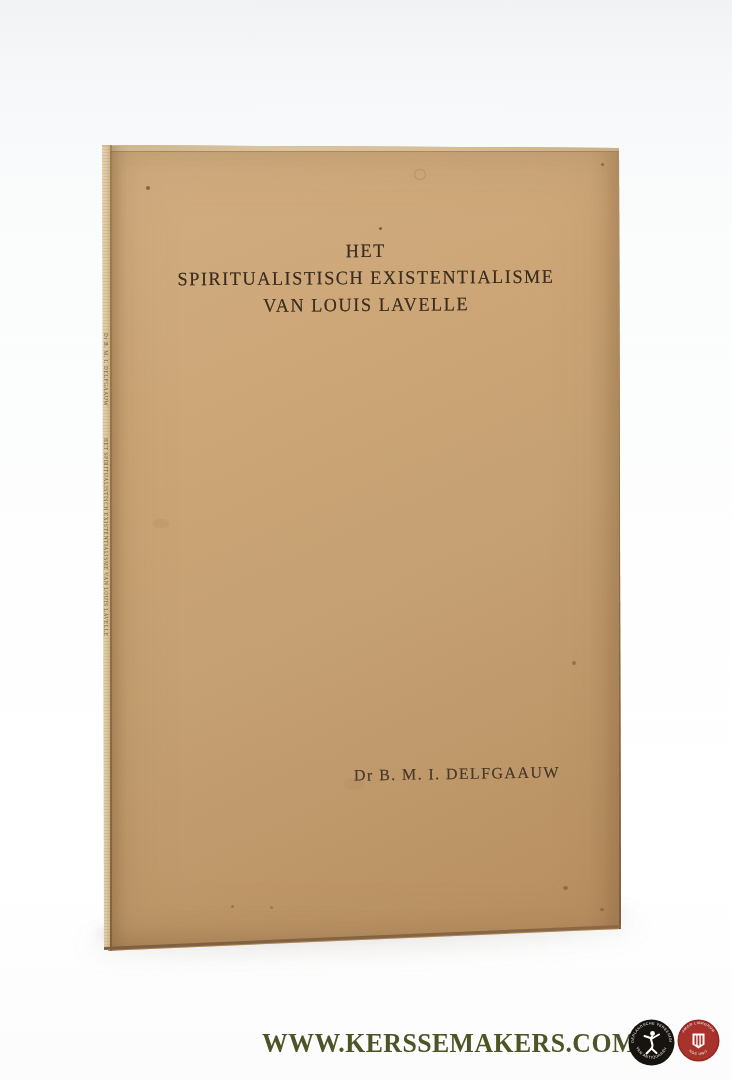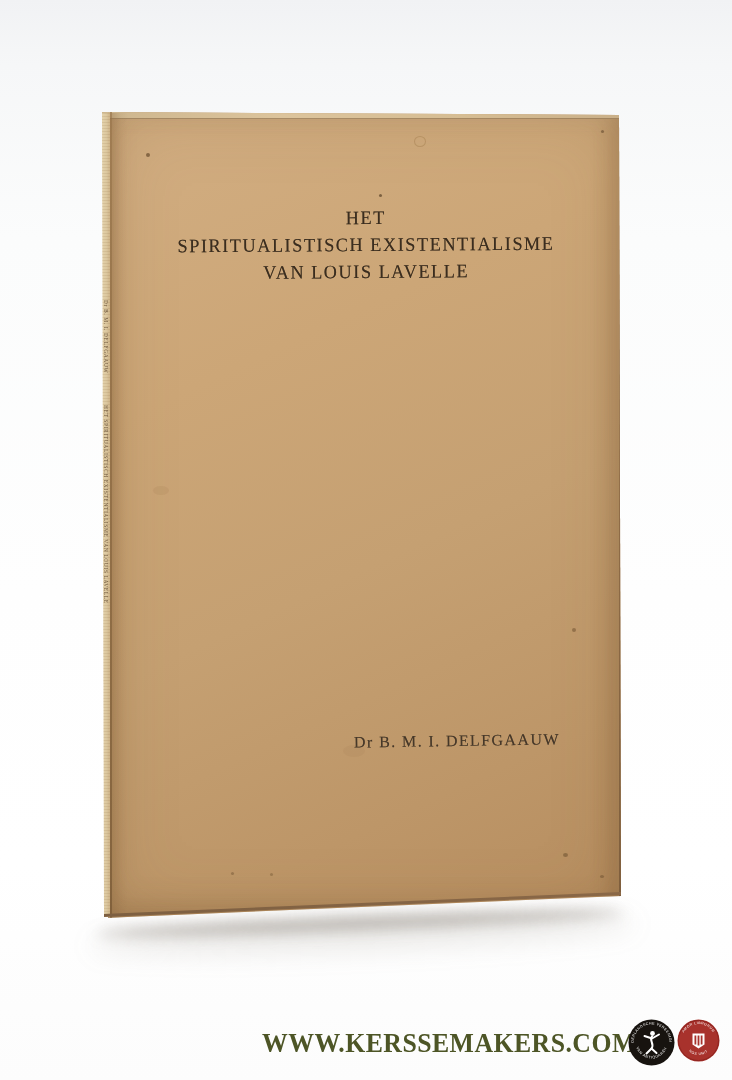--- a/index.html
+++ b/index.html
@@ -14,21 +14,21 @@
     background:rgba(95,85,72,0.38);border-radius:50%;
     transform:rotate(-2.3deg);filter:blur(7px);
   }
   .book-shadow2{
     position:absolute;left:90px;top:920px;width:545px;height:30px;
     background:rgba(120,110,100,0.14);border-radius:50%;
     transform:rotate(-2.3deg);filter:blur(12px);
   }
   
   .book{
-    position:absolute;left:98px;top:110px;width:524px;height:810px;
+    position:absolute;left:98px;top:143px;width:524px;height:810px;
     clip-path:polygon(4px 2px,521px 5px,523px 786px,6px 808px);
   }
   .cover{
     position:absolute;left:10px;top:2px;right:0;bottom:0;
     background:linear-gradient(155deg,#d2ae82 0%,#cca677 30%,#c5a072 55%,#bd9668 80%,#b68d5f 100%);
     box-shadow:inset 0 0 70px rgba(125,90,52,0.22),
                inset -10px 0 22px rgba(110,75,40,0.22),
                inset 0 -14px 30px rgba(108,74,40,0.20),
                inset 0 10px 14px rgba(230,205,165,0.25);
   }

